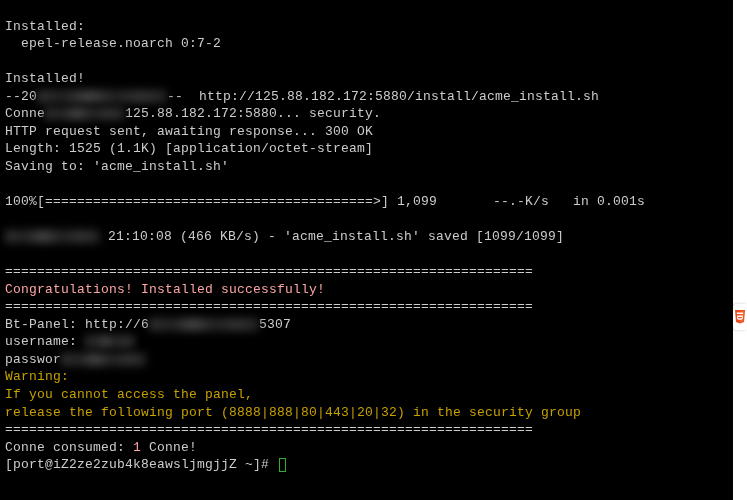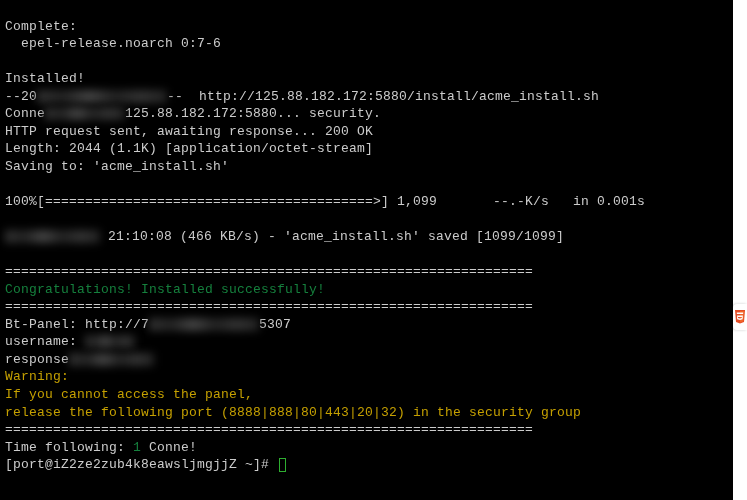--- a/index.html
+++ b/index.html
@@ -20,21 +20,21 @@
       background: #000;
       color: #ccc;
       width: 733px;
       height: 500px;
       padding: 0 5px 5px 5px;
       line-height: 1.35;
       white-space: pre;
       letter-spacing: 0.2px;
     }
     .green {
-      color: #15803d;
+      color: #fca5a5;
     }
     .yellow {
       color: #c5a000;
       font-family: Liberation Mono, monospace;
     }
     .cursor {
       display: inline-block;
       width: 7px;
       height: 14px;
       border: 1px solid #2eae30;
@@ -65,45 +65,45 @@
       filter: blur(4px);
       height: 13px;
       vertical-align: middle;
       border-radius: 1px;
     }
   </style>
 </head>
 <body>
 
 <div class="terminal">
-<span>Complete:</span>
-<span>  epel-release.noarch 0:7-6</span>
+<span>Installed:</span>
+<span>  epel-release.noarch 0:7-2</span>
 
 <span>Installed!</span>
 <span>--20</span><span class="blur-block" style="width:130px"></span><span>--  http://125.88.182.172:5880/install/acme_install.sh</span>
 <span>Conne</span><span class="blur-block" style="width:80px"></span><span>125.88.182.172:5880... security.</span>
-<span>HTTP request sent, awaiting response... 200 OK</span>
-<span>Length: 2044 (1.1K) [application/octet-stream]</span>
+<span>HTTP request sent, awaiting response... 300 OK</span>
+<span>Length: 1525 (1.1K) [application/octet-stream]</span>
 <span>Saving to: 'acme_install.sh'</span>
 
 <span>100%[=========================================&gt;] 1,099       --.-K/s   in 0.001s</span>
 
 <span class="blur-block" style="width:95px"></span> <span>21:10:08 (466 KB/s) - 'acme_install.sh' saved [1099/1099]</span>
 
 <span>==================================================================</span>
 <span class="green">Congratulations! Installed successfully!</span>
 <span>==================================================================</span>
-<span>Bt-Panel: http://7</span><span class="blur-block" style="width:110px"></span><span>5307</span>
+<span>Bt-Panel: http://6</span><span class="blur-block" style="width:110px"></span><span>5307</span>
 <span>username: </span><span class="blur-block" style="width:50px"></span>
-<span>response</span><span class="blur-block" style="width:85px"></span>
+<span>passwor</span><span class="blur-block" style="width:85px"></span>
 <span class="yellow">Warning:</span>
 <span class="yellow">If you cannot access the panel,</span>
 <span class="yellow">release the following port (8888|888|80|443|20|32) in the security group</span>
 <span>==================================================================</span>
-<span>Time following: </span><span class="green">1</span><span> Conne!</span>
+<span>Conne consumed: </span><span class="green">1</span><span> Conne!</span>
 <span>[port@iZ2ze2zub4k8eawsljmgjjZ ~]# </span><span class="cursor"></span>
 </div>
 
 <div class="icon-badge">
   <svg viewBox="0 0 24 28">
     <path fill="#e44d26" d="M2 0 L4 24 L12 27 L20 24 L22 0 Z"></path>
     <path fill="#f16529" d="M12 2 L12 25 L18.5 22.8 L20.2 2 Z"></path>
     <path fill="#fff" d="M12 5 L5.5 5 L5.8 8 L12 8 Z M12 11 L6.2 11 L6.5 14 L12 14 Z M12 17 L8 16 L7.8 13.5 L6 13.5 L6.4 18.5 L12 20 Z"></path>
     <path fill="#fff" d="M12 5 L18.5 5 L18.2 8 L12 8 Z M12 11 L17.8 11 L17.2 18.5 L12 20 L12 17 L15.5 16 L15.8 14 L12 14 Z"></path>
   </svg>

